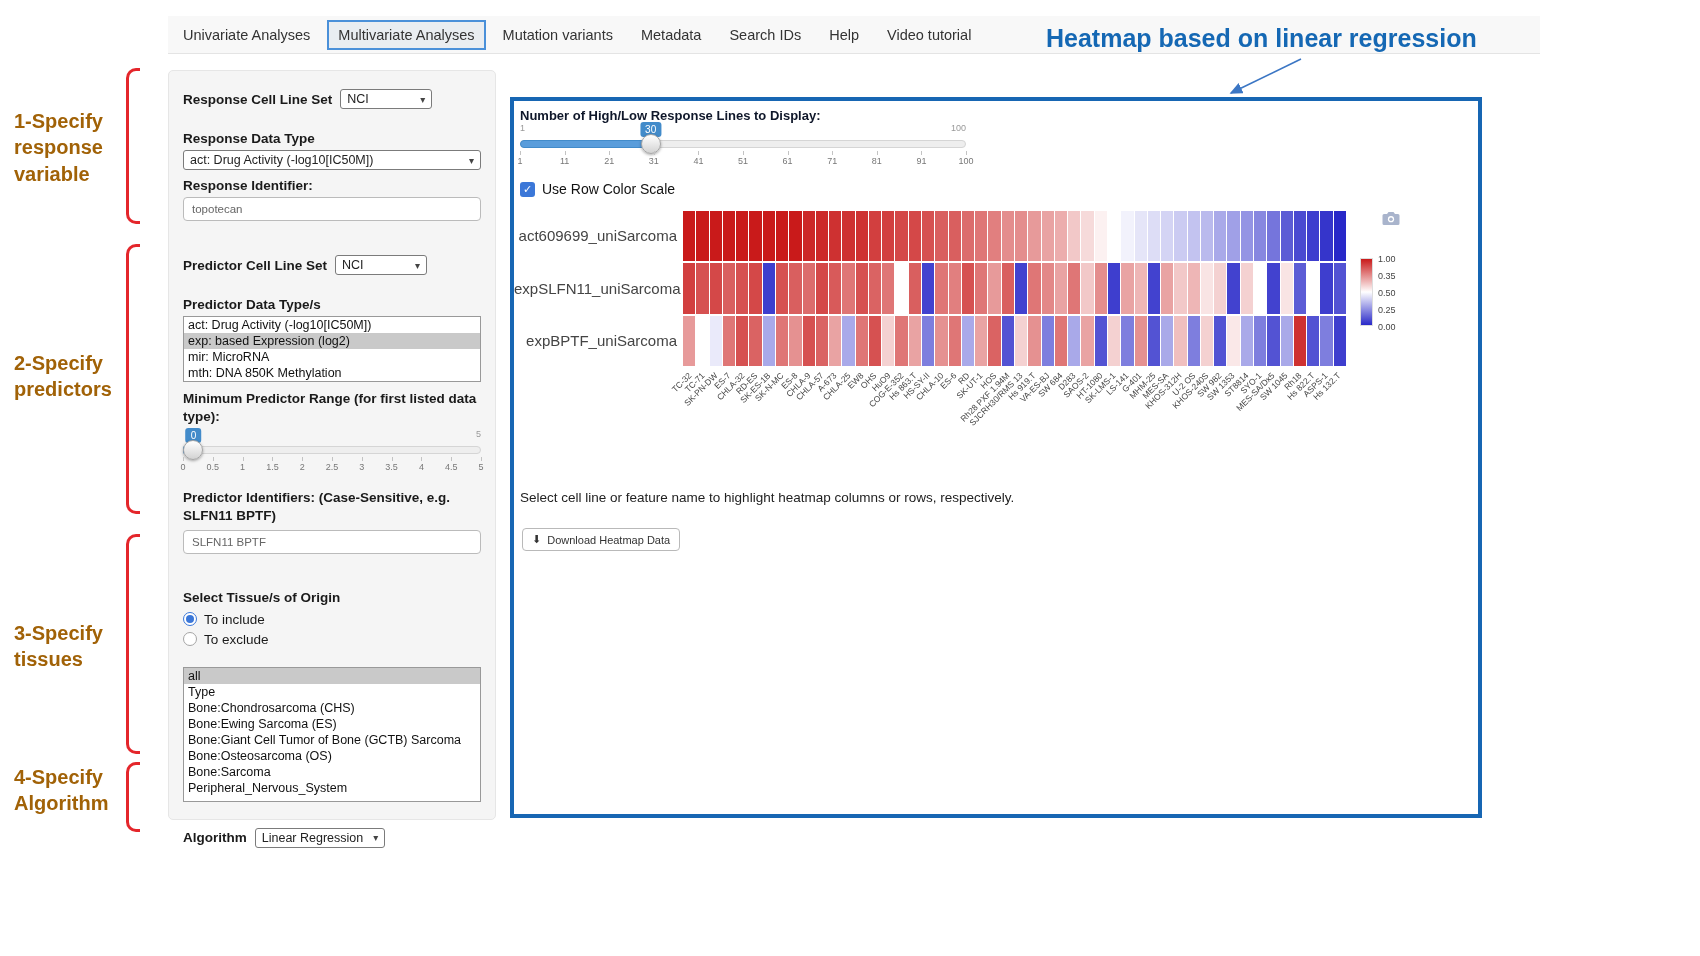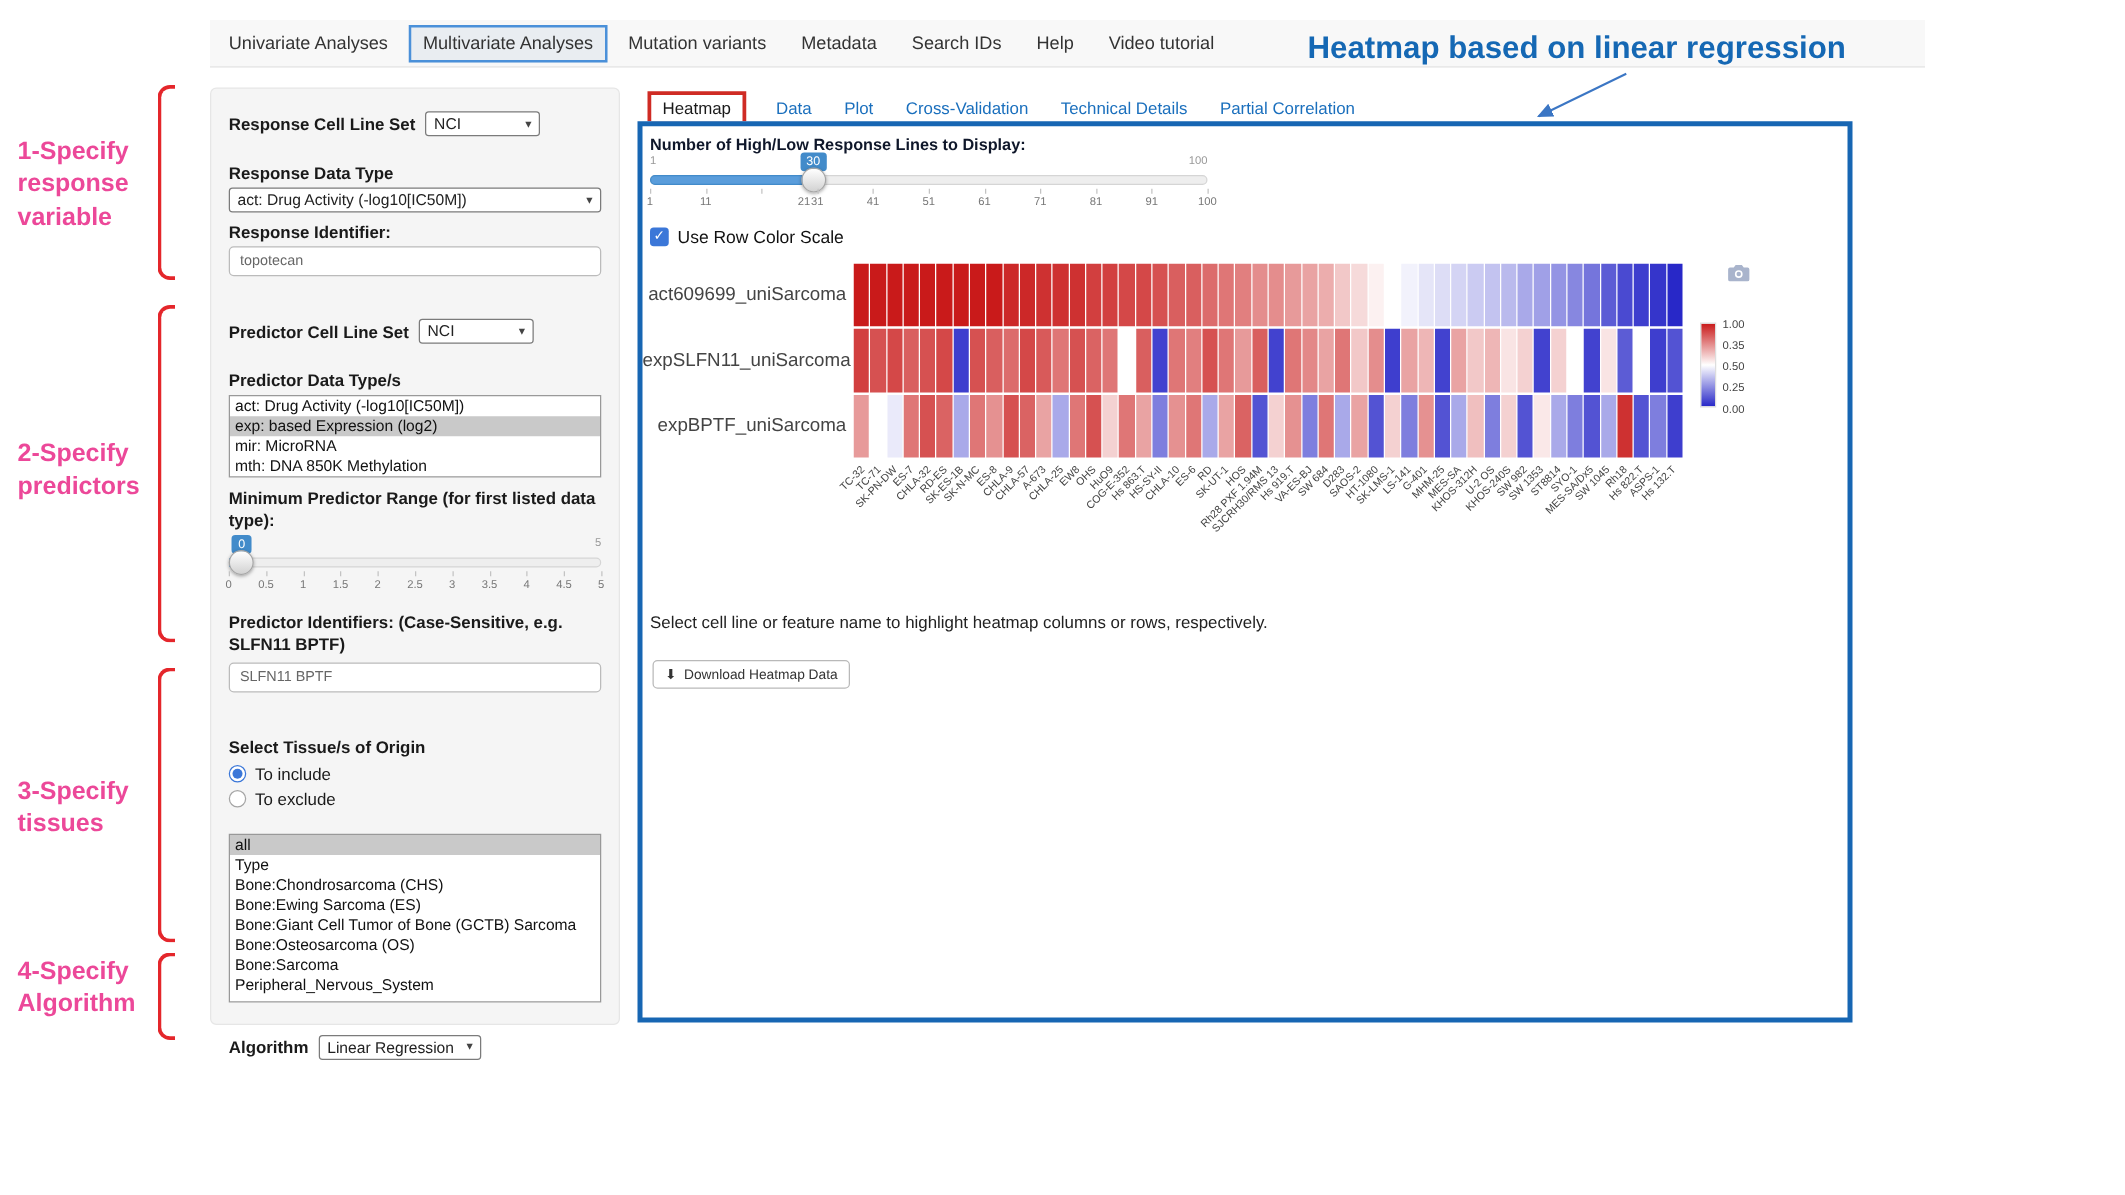--- a/index.html
+++ b/index.html
@@ -10,21 +10,21 @@
   .topnav { position:absolute; left:168px; top:16px; width:1372px; height:38px; background:#f8f8f8;
             border-bottom:1px solid #e4e4e4; display:flex; align-items:center; gap:6px; padding:0 4px; }
   .navitem { padding:7px 11px; font-size:14.5px; color:#333; white-space:nowrap; cursor:default; }
   .navitem.active { border:2px solid #4a90d9; background:#e9edf1; padding:5px 9px; }
 
   
   .annot-title { position:absolute; left:1046px; top:24px; font-size:25px; font-weight:700; color:#1568b4; white-space:nowrap; }
   .annot-arrow { position:absolute; left:1205px; top:54px; }
 
   
-  .step { position:absolute; left:14px; width:118px; color:#ec4899; font-size:20px; font-weight:700; line-height:1.32; }
+  .step { position:absolute; left:14px; width:118px; color:#a16207; font-size:20px; font-weight:700; line-height:1.32; }
   #step1 { top:108px; } #step2 { top:350px; } #step3 { top:620px; } #step4 { top:764px; }
   .bracket { position:absolute; left:126px; width:14px; border:3px solid #e4262b; border-right:none;
              border-radius:10px 0 0 10px; }
   #br1 { top:68px; height:156px; } #br2 { top:244px; height:270px; }
   #br3 { top:534px; height:220px; } #br4 { top:762px; height:70px; }
 
   
   .sidebar { position:absolute; left:168px; top:70px; width:328px; height:750px; background:#f5f5f5;
              border:1px solid #e6e6e6; border-radius:5px; padding:18px 14px; font-size:14px; color:#1a1a1a; }
   .flabel { font-weight:700; font-size:13.5px; margin-bottom:4px; }
@@ -213,46 +213,38 @@
 
     <div class="inline-row">
       <div class="flabel" style="margin-bottom:0;">Algorithm</div>
       <div class="select">
         <span>Linear Regression</span>
         <span class="chev">▾</span>
       </div>
     </div>
   </div>
 
-  <div class="tabs" id="main-tabs">
-      <div class="tab active">Heatmap</div>
-      <div class="tab">Data</div>
-      <div class="tab">Plot</div>
-      <div class="tab">Cross-Validation</div>
-      <div class="tab">Technical Details</div>
-      <div class="tab">Partial Correlation</div>
-    </div>
 
   <div class="main-panel" id="main-panel">
     <div class="nlines-label">Number of High/Low Response Lines to Display:</div>
 
     <div class="irs" id="main-slider">
       <span class="irs-minmax" style="left:0;">1</span>
       <span class="irs-minmax" style="right:0;">100</span>
       <span class="irs-chip" style="left: 29.2929%;">30</span>
       <div class="irs-track"></div>
       <div class="irs-bar" style="width: 29.2929%;"></div>
       <div class="irs-handle" style="left: 120.646px;"></div>
       <div class="irs-grid">
           <span class="irs-tickline" style="left: 0%;"></span>
           <span class="irs-ticklabel" style="left: 0%;">1</span>
           <span class="irs-tickline" style="left: 10%;"></span>
           <span class="irs-ticklabel" style="left: 10%;">11</span>
           <span class="irs-tickline" style="left: 20%;"></span>
-          <span class="irs-ticklabel" style="left: 20%; margin-left: 34px;">21</span>
+          <span class="irs-ticklabel" style="left: 20%;">21</span>
           <span class="irs-tickline" style="left: 30%;"></span>
           <span class="irs-ticklabel" style="left: 30%;">31</span>
           <span class="irs-tickline" style="left: 40%;"></span>
           <span class="irs-ticklabel" style="left: 40%;">41</span>
           <span class="irs-tickline" style="left: 50%;"></span>
           <span class="irs-ticklabel" style="left: 50%;">51</span>
           <span class="irs-tickline" style="left: 60%;"></span>
           <span class="irs-ticklabel" style="left: 60%;">61</span>
           <span class="irs-tickline" style="left: 70%;"></span>
           <span class="irs-ticklabel" style="left: 70%;">71</span>

